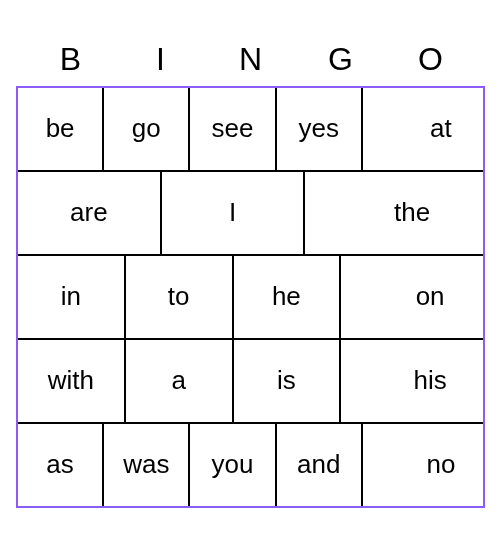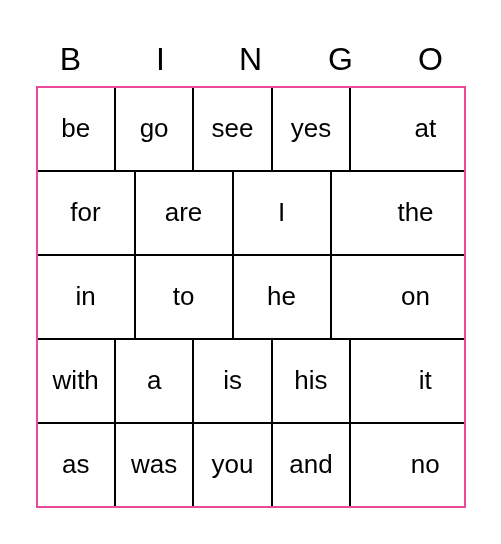--- a/index.html
+++ b/index.html
@@ -32,24 +32,24 @@
 
     .header-cell {
       flex: 1;
       text-align: center;
       font-size: 32px;
       font-weight: normal;
       padding: 4px 0;
     }
 
     .bingo-grid {
-      border: 2px solid #ec4899;
+      border: 2px solid #8b5cf6;
       display: flex;
       flex-direction: column;
-      width: 430px;
+      width: 469px;
     }
 
     .bingo-row {
       display: flex;
       border-bottom: 2px solid #000;
     }
 
     .bingo-row:last-child {
       border-bottom: none;
     }
@@ -82,37 +82,35 @@
     </div>
   <div class="bingo-grid">
   <div class="bingo-row">
         <div class="bingo-cell">be</div>
         <div class="bingo-cell">go</div>
         <div class="bingo-cell">see</div>
         <div class="bingo-cell">yes</div>
         <div class="bingo-cell">at</div>
       </div>
       <div class="bingo-row">
-        <div class="bingo-cell">for</div>
         <div class="bingo-cell">are</div>
         <div class="bingo-cell">I</div>
         <div class="bingo-cell">the</div>
       </div>
       <div class="bingo-row">
         <div class="bingo-cell">in</div>
         <div class="bingo-cell">to</div>
         <div class="bingo-cell">he</div>
         <div class="bingo-cell">on</div>
       </div>
       <div class="bingo-row">
         <div class="bingo-cell">with</div>
         <div class="bingo-cell">a</div>
         <div class="bingo-cell">is</div>
         <div class="bingo-cell">his</div>
-        <div class="bingo-cell">it</div>
       </div>
       <div class="bingo-row">
         <div class="bingo-cell">as</div>
         <div class="bingo-cell">was</div>
         <div class="bingo-cell">you</div>
         <div class="bingo-cell">and</div>
         <div class="bingo-cell">no</div>
       </div>
     </div>
 </div>

